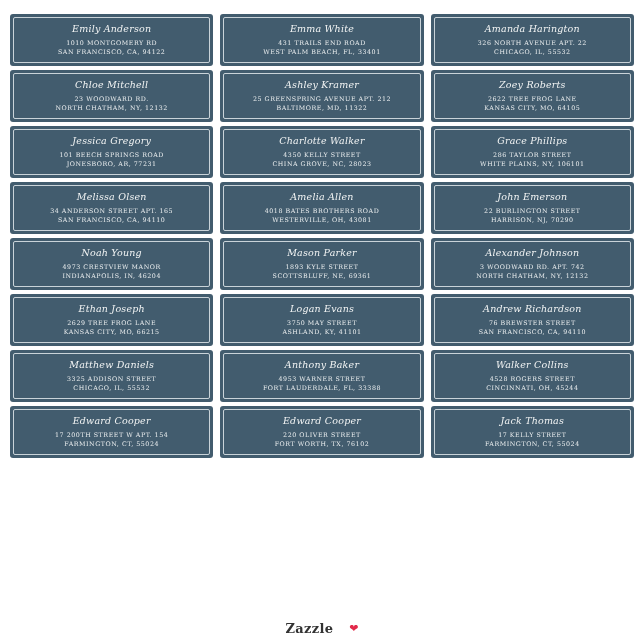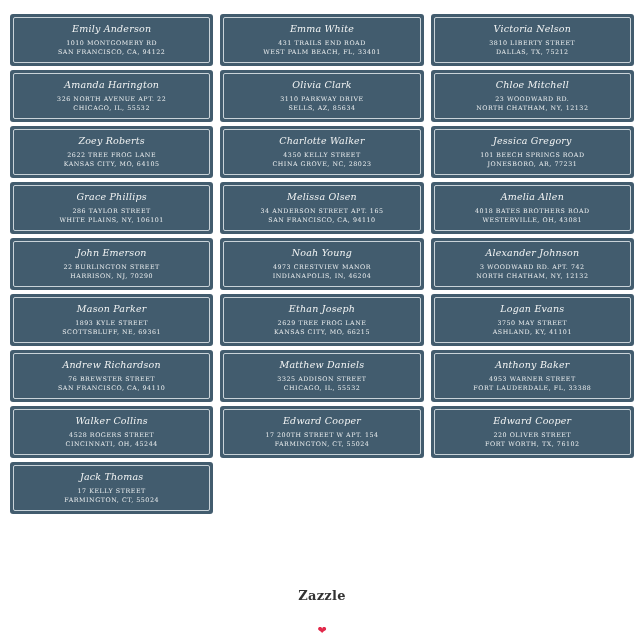--- a/index.html
+++ b/index.html
@@ -72,22 +72,21 @@
     text-transform: uppercase;
   }
   #footer {
     position: absolute;
     left: 0;
     right: 0;
     bottom: 8px;
     display: flex;
     align-items: center;
     justify-content: center;
-    gap: 22px;
-    flex-direction: column;
+    gap: 16px;
   }
   #brand {
     font-family: "DejaVu Serif", serif;
     font-weight: bold;
     font-size: 13px;
     color: #333333;
     letter-spacing: 0.3px;
   }
   #heart {
     color: #e2294a;
@@ -109,69 +108,62 @@
       </div>
       <div class="label">
         <div class="label-inner">
           <div class="name">Emma White</div>
           <div class="addr1">431 TRAILS END ROAD</div>
           <div class="addr2">WEST PALM BEACH, FL, 33401</div>
         </div>
       </div>
       <div class="label">
         <div class="label-inner">
-          <div class="name">Victoria Nelson</div>
-          <div class="addr1">3810 LIBERTY STREET</div>
-          <div class="addr2">DALLAS, TX, 75212</div>
-        </div>
-      </div>
-      <div class="label">
-        <div class="label-inner">
           <div class="name">Amanda Harington</div>
           <div class="addr1">326 NORTH AVENUE APT. 22</div>
           <div class="addr2">CHICAGO, IL, 55532</div>
         </div>
       </div>
       <div class="label">
         <div class="label-inner">
-          <div class="name">Olivia Clark</div>
-          <div class="addr1">3110 PARKWAY DRIVE</div>
-          <div class="addr2">SELLS, AZ, 85634</div>
-        </div>
-      </div>
-      <div class="label">
-        <div class="label-inner">
           <div class="name">Chloe Mitchell</div>
           <div class="addr1">23 WOODWARD RD.</div>
           <div class="addr2">NORTH CHATHAM, NY, 12132</div>
         </div>
       </div>
       <div class="label">
         <div class="label-inner">
+          <div class="name">Ashley Kramer</div>
+          <div class="addr1">25 GREENSPRING AVENUE APT. 212</div>
+          <div class="addr2">BALTIMORE, MD, 11322</div>
+        </div>
+      </div>
+      <div class="label">
+        <div class="label-inner">
           <div class="name">Zoey Roberts</div>
           <div class="addr1">2622 TREE FROG LANE</div>
           <div class="addr2">KANSAS CITY, MO, 64105</div>
         </div>
       </div>
       <div class="label">
         <div class="label-inner">
+          <div class="name">Jessica Gregory</div>
+          <div class="addr1">101 BEECH SPRINGS ROAD</div>
+          <div class="addr2">JONESBORO, AR, 77231</div>
+        </div>
+      </div>
+      <div class="label">
+        <div class="label-inner">
           <div class="name">Charlotte Walker</div>
           <div class="addr1">4350 KELLY STREET</div>
           <div class="addr2">CHINA GROVE, NC, 28023</div>
         </div>
       </div>
       <div class="label">
         <div class="label-inner">
-          <div class="name">Jessica Gregory</div>
-          <div class="addr1">101 BEECH SPRINGS ROAD</div>
-          <div class="addr2">JONESBORO, AR, 77231</div>
-        </div>
-      </div>
-      <div class="label">
-        <div class="label-inner">
           <div class="name">Grace Phillips</div>
           <div class="addr1">286 TAYLOR STREET</div>
           <div class="addr2">WHITE PLAINS, NY, 106101</div>
         </div>
       </div>
       <div class="label">
         <div class="label-inner">
           <div class="name">Melissa Olsen</div>
           <div class="addr1">34 ANDERSON STREET APT. 165</div>
           <div class="addr2">SAN FRANCISCO, CA, 94110</div>
@@ -193,30 +185,30 @@
       </div>
       <div class="label">
         <div class="label-inner">
           <div class="name">Noah Young</div>
           <div class="addr1">4973 CRESTVIEW MANOR</div>
           <div class="addr2">INDIANAPOLIS, IN, 46204</div>
         </div>
       </div>
       <div class="label">
         <div class="label-inner">
+          <div class="name">Mason Parker</div>
+          <div class="addr1">1893 KYLE STREET</div>
+          <div class="addr2">SCOTTSBLUFF, NE, 69361</div>
+        </div>
+      </div>
+      <div class="label">
+        <div class="label-inner">
           <div class="name">Alexander Johnson</div>
           <div class="addr1">3 WOODWARD RD. APT. 742</div>
           <div class="addr2">NORTH CHATHAM, NY, 12132</div>
-        </div>
-      </div>
-      <div class="label">
-        <div class="label-inner">
-          <div class="name">Mason Parker</div>
-          <div class="addr1">1893 KYLE STREET</div>
-          <div class="addr2">SCOTTSBLUFF, NE, 69361</div>
         </div>
       </div>
       <div class="label">
         <div class="label-inner">
           <div class="name">Ethan Joseph</div>
           <div class="addr1">2629 TREE FROG LANE</div>
           <div class="addr2">KANSAS CITY, MO, 66215</div>
         </div>
       </div>
       <div class="label">

